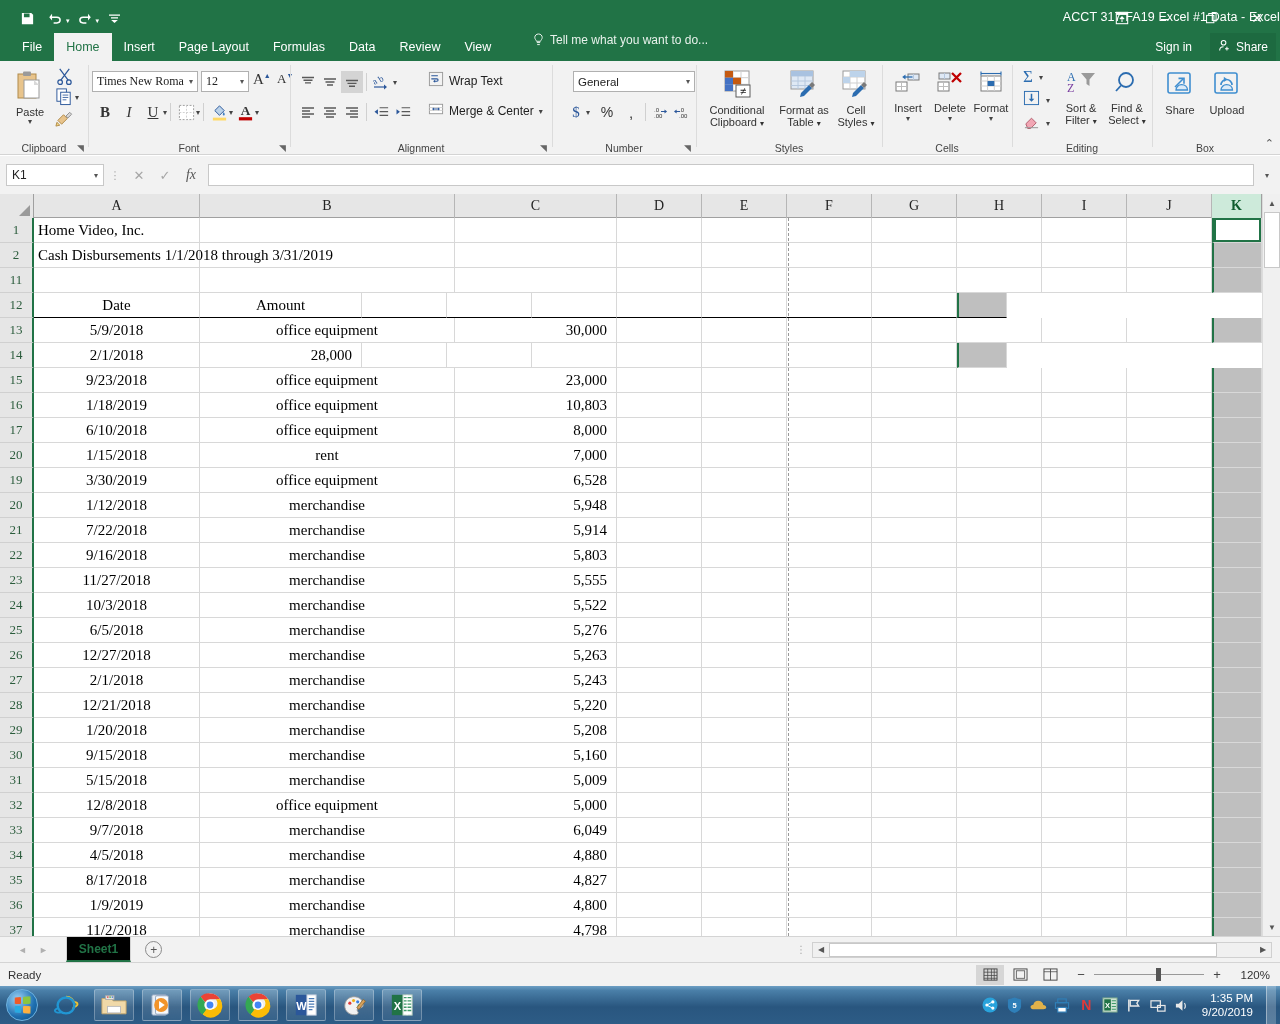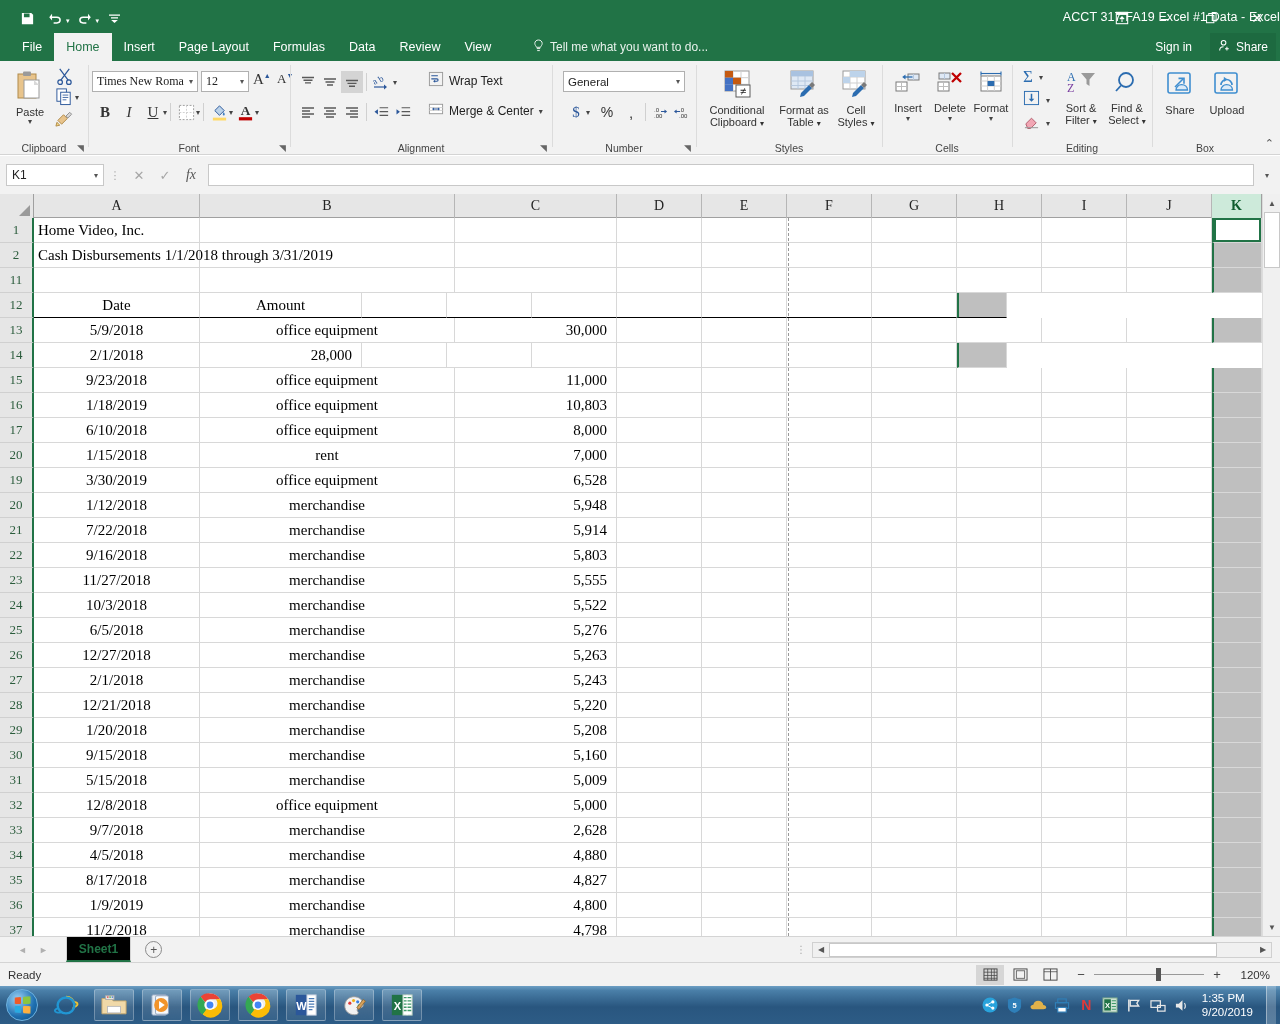--- a/index.html
+++ b/index.html
@@ -39,21 +39,21 @@
     position: absolute; top: 33px; left: 0; width: 1280px; height: 28px;
     background: #217346;
   }
   .tabs { position: absolute; left: 10px; top: 0; display: flex; height: 28px; align-items: stretch; }
   .tab {
     padding: 0 12px; display: flex; align-items: center; justify-content: center;
     font-size: 12.5px; color: #fff; height: 28px;
   }
   .tab.active { background: #f2f2f2; color: #217346; font-weight: normal; }
   .tellme {
-    position: absolute; left: 533px; top: 0; height: 28px; display: flex; align-items: center;
+    position: absolute; left: 533px; top: 0; height: 28px; display: flex; 
     gap: 6px; font-size: 12px; color: #e8f2ec;
   }
   .bulb { font-size: 13px; }
   .signin {
     position: absolute; right: 88px; top: 0; height: 28px; display: flex; align-items: center;
     font-size: 12px; color: #fff;
   }
   .sharebtn {
     position: absolute; right: 4px; top: 0; height: 28px; display: flex; align-items: center;
     gap: 5px; font-size: 12px; color: #fff; padding: 0 8px; background: #1d6a40;
@@ -265,21 +265,21 @@
   .orb-q { border-radius: 1px; }
   .tb-item {
     margin-left: 8px; width: 40px; height: 32px;
     display: flex; align-items: center; justify-content: center;
     border: 1px solid rgba(255,255,255,.28); border-radius: 2px;
     background: linear-gradient(to bottom, rgba(255,255,255,.22), rgba(255,255,255,.05));
   }
   .tb-item.noframe { border-color: transparent; background: transparent; }
   .tray { margin-left: auto; display: flex; align-items: center; gap: 7px; padding-right: 4px; }
   .tray-ico { width: 17px; height: 17px; display: flex; align-items: center; justify-content: center; }
-  .clock { color: #fff; font-size: 11.5px; text-align: left; line-height: 1.25; margin: 0 6px 0 4px;}
+  .clock { color: #fff; font-size: 11.5px; text-align: right; line-height: 1.25; margin: 0 6px 0 4px;}
   .showdesk { width: 10px; height: 38px; background: rgba(255,255,255,.22); border-left: 1px solid rgba(255,255,255,.4); }
 </style>
 </head>
 <body>
 
 <div id="app">
 
   <div class="titlebar">
     <div class="qat">
       <div class="qat-btn">
@@ -530,21 +530,21 @@
         </span>
         <span style="font-size:12px;color:#222">Merge &amp; Center</span>
         <span style="font-size:8px;color:#444">▾</span>
       </div>
       <div class="rgroup-label">Alignment</div>
       <div class="dlg-launcher" style="right:4px;">◥</div>
     </div>
     <div class="rgroup-sep" style="left:552px;"></div>
 
     <div class="rgroup" style="left:553px; width:142px;">
-      <div class="combo" style="left:10px; top:10px; width:122px;">
+      <div class="combo" style="left:20px; top:10px; width:122px;">
         <span class="cval" style="font-family:'Liberation Sans',sans-serif;font-size:11.5px;">General</span>
         <span class="carr">▾</span>
       </div>
       <div class="ctrl-row" style="left:12px; top:40px;">
         <div class="sq" style="font-size:15px;color:#2b579a;font-family:'Liberation Serif',serif">$</div>
         <span style="font-size:8px;color:#444;margin-left:-1px">▾</span>
         <div class="sq" style="font-size:14px;color:#333;margin-left:6px">%</div>
         <div class="sq" style="font-size:15px;color:#333;margin-left:2px">,</div>
         <span class="vsep"></span>
         <div class="sq">
@@ -850,21 +850,21 @@
           <div class="cell c-g"></div>
           <div class="cell c-h"></div>
           <div class="cell c-i"></div>
           <div class="cell c-j"></div>
           <div class="cell c-k selcol-left selcol"></div>
         </div>
         <div class="row">
           <div class="rh">15</div>
           <div class="cell c-a ctr">9/23/2018</div>
           <div class="cell c-b ctr">office equipment</div>
-          <div class="cell c-c rgt">11,000</div>
+          <div class="cell c-c rgt">23,000</div>
           <div class="cell c-d"></div>
           <div class="cell c-e"></div>
           <div class="cell c-f"></div>
           <div class="cell c-g"></div>
           <div class="cell c-h"></div>
           <div class="cell c-i"></div>
           <div class="cell c-j"></div>
           <div class="cell c-k selcol-left selcol"></div>
         </div>
         <div class="row">
@@ -1102,21 +1102,21 @@
           <div class="cell c-g"></div>
           <div class="cell c-h"></div>
           <div class="cell c-i"></div>
           <div class="cell c-j"></div>
           <div class="cell c-k selcol-left selcol"></div>
         </div>
         <div class="row">
           <div class="rh">33</div>
           <div class="cell c-a ctr">9/7/2018</div>
           <div class="cell c-b ctr">merchandise</div>
-          <div class="cell c-c rgt">2,628</div>
+          <div class="cell c-c rgt">6,049</div>
           <div class="cell c-d"></div>
           <div class="cell c-e"></div>
           <div class="cell c-f"></div>
           <div class="cell c-g"></div>
           <div class="cell c-h"></div>
           <div class="cell c-i"></div>
           <div class="cell c-j"></div>
           <div class="cell c-k selcol-left selcol"></div>
         </div>
         <div class="row">

